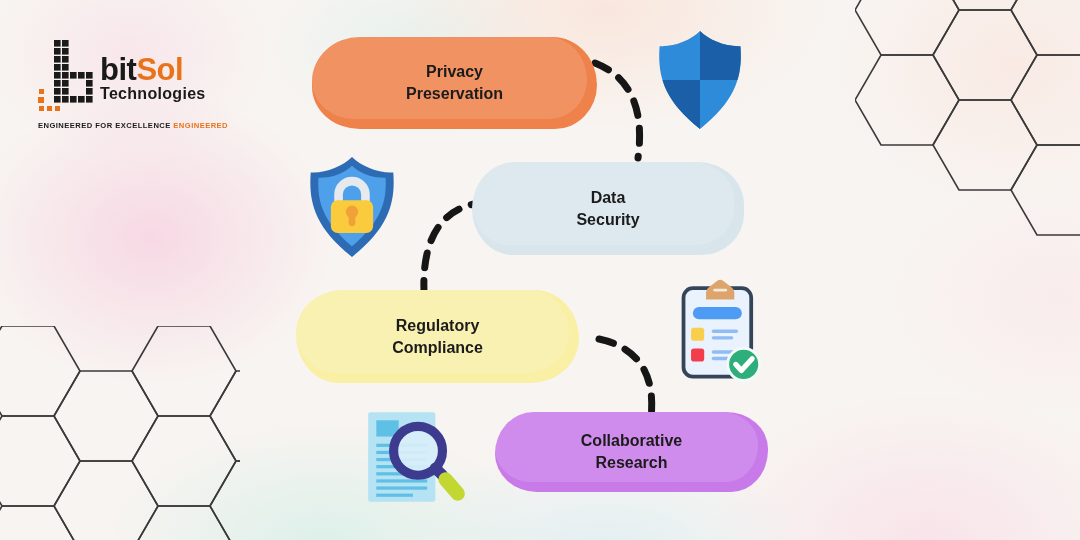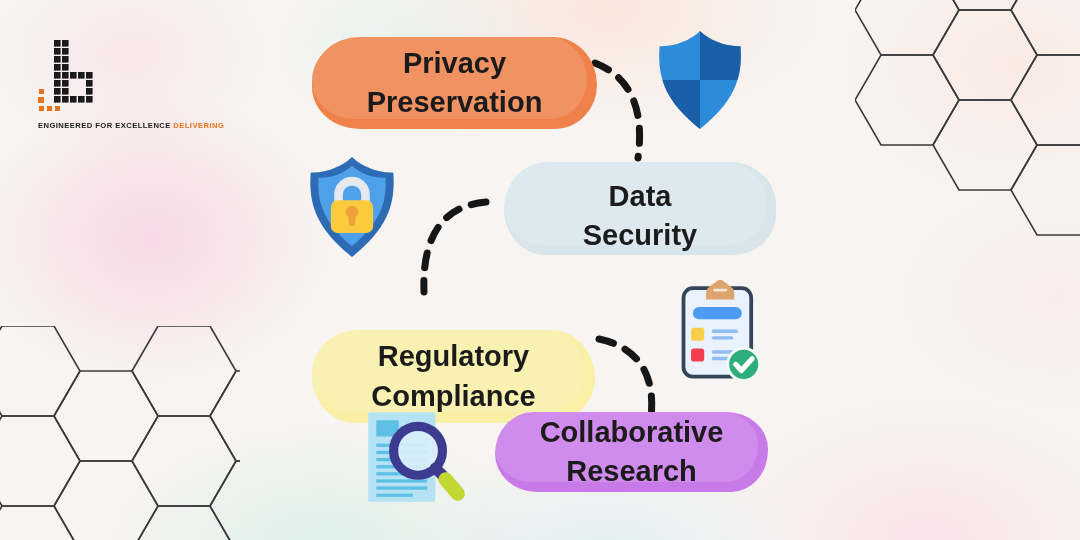--- a/index.html
+++ b/index.html
@@ -28,24 +28,24 @@
   .logo-text{margin-left:6px;padding-top:14px;}
   .brand{font-size:31px;font-weight:800;letter-spacing:-0.5px;line-height:1;color:#1A1A1A;white-space:nowrap;}
   .brand .sol{color:#E8731A;}
   .brand-sub{font-size:16px;font-weight:800;color:#1A1A1A;letter-spacing:.3px;margin-top:1px;line-height:1;}
   .tagline{margin-top:5px;font-size:7.6px;font-weight:700;letter-spacing:.45px;color:#1A1A1A;white-space:nowrap;}
   .tagline .exc{color:#E8731A;}
 
   
   .pill{position:absolute;display:flex;align-items:center;justify-content:center;background:var(--c,#ccc);}
   .pill::after{content:"";position:absolute;inset:0 10px 10px 0;background:rgba(255,255,255,.14);border-radius:inherit;}
-  .pill .lbl{position:relative;z-index:1;font-size:29px;font-weight:700;color:#1B1B1B;line-height:1.35;text-align:center;white-space:pre-line;}
+  .pill .lbl{position:relative;z-index:1;font-size:16px;font-weight:700;color:#1B1B1B;line-height:1.35;text-align:center;white-space:pre-line;}
   .pill.privacy   {left:312px;top:37px; width:285px;height:92px;border-radius:50px 46px 44px 50px / 46px 50px 46px 44px;}
-  .pill.datasec   {left:504px;top:162px;width:272px;height:93px;border-radius:46px 50px 46px 44px / 50px 46px 44px 50px;align-items:flex-end;}
-  .pill.regulatory{left:312px;top:290px;width:283px;height:93px;border-radius:48px 46px 50px 44px / 44px 50px 46px 50px;margin-top:40px;}
+  .pill.datasec   {left:472px;top:162px;width:272px;height:93px;border-radius:46px 50px 46px 44px / 50px 46px 44px 50px;}
+  .pill.regulatory{left:296px;top:290px;width:283px;height:93px;border-radius:48px 46px 50px 44px / 44px 50px 46px 50px;}
   .pill.collab    {left:495px;top:412px;width:273px;height:80px;border-radius:46px 50px 44px 50px / 50px 44px 50px 46px;}
 
   .icon{position:absolute;}
   .icon.shield-check{left:653px;top:28px;}
   .icon.lock-shield {left:304px;top:153px;}
   .icon.clipboard   {left:676px;top:272px;}
   .icon.doc-search  {left:360px;top:406px;}
   .connectors{position:absolute;left:0;top:0;}
 </style>
 </head>
@@ -120,22 +120,26 @@
             <rect x="48" y="56" width="6.6" height="6.6"></rect>
         </g>
         <g fill="#E8731A">
           <rect x="1" y="49" width="5" height="5"></rect>
           <rect x="0" y="57" width="6" height="6"></rect>
           <rect x="1" y="66" width="5" height="5"></rect>
             <rect x="9" y="66" width="5" height="5"></rect>
             <rect x="17" y="66" width="5" height="5"></rect>
         </g>
       </svg>
+      <div class="logo-text">
+        <div class="brand"><span>bit</span><span class="sol">Sol</span></div>
+        <div class="brand-sub">Technologies</div>
+      </div>
     </div>
-    <div class="tagline"><span>ENGINEERED FOR EXCELLENCE </span><span class="exc">DELIVERING</span></div>
+    <div class="tagline"><span>ENGINEERED FOR EXCELLENCE </span><span class="exc">ENGINEERED</span></div>
   </div>
 
   <div class="pill privacy" style="--c: #EF814A;">
     <span class="lbl">Privacy
 Preservation</span>
   </div>
   <div class="pill datasec" style="--c: #D8E6EC;">
     <span class="lbl">Data
 Security</span>
   </div>

